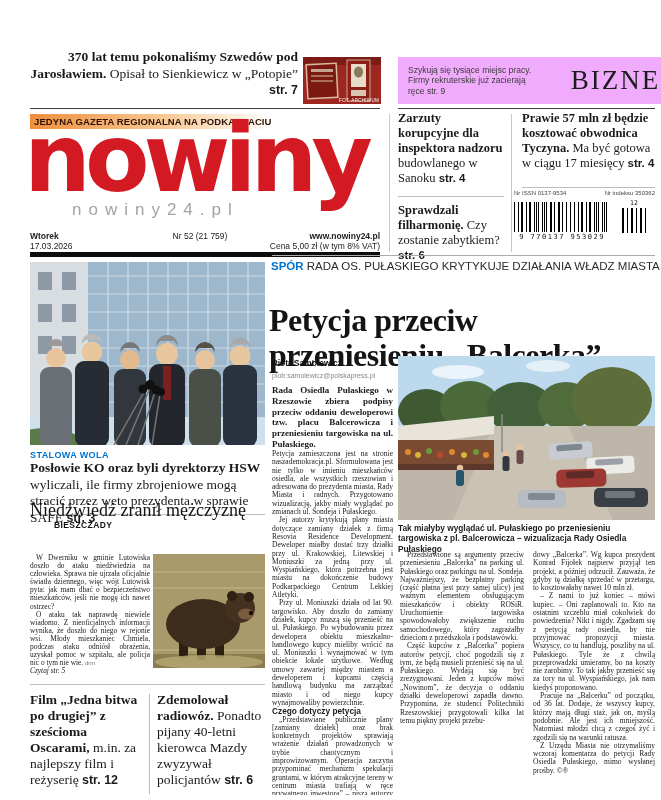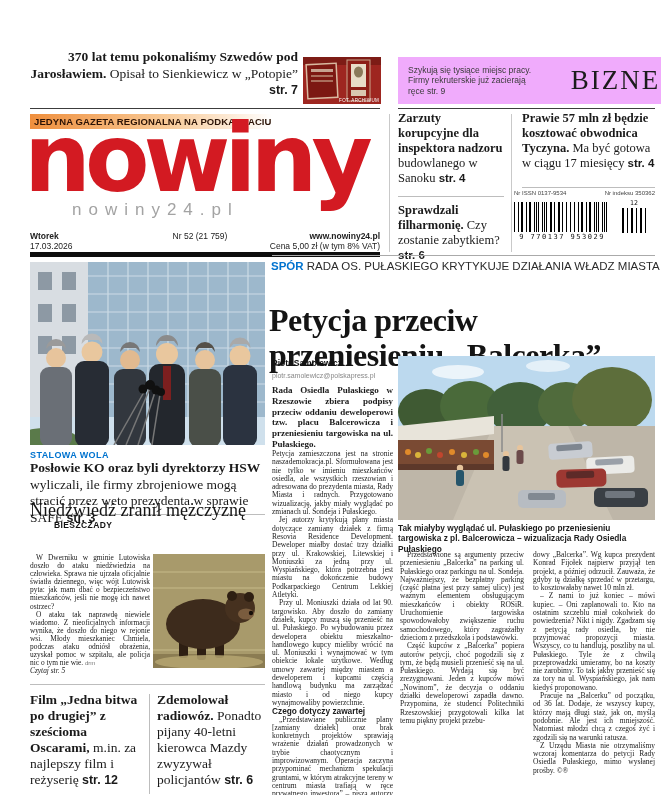--- a/index.html
+++ b/index.html
@@ -361,21 +361,21 @@
     </svg>
   </div>
   <div class="abs caption">Tak miałyby wyglądać ul. Pułaskiego po przeniesieniu targowiska z pl. Balcerowicza – wizualizacja Rady Osiedla Pułaskiego</div>
 
   <div class="abs lead">Rada Osiedla Pułaskiego w Rzeszowie zbiera podpisy przeciw oddaniu deweloperowi tzw. placu Balcerowicza i przeniesieniu targowiska na ul. Pułaskiego.</div>
 
   <div class="abs colbody col1">
     <p class="noind">Petycja zamieszczona jest na stronie naszademokracja.pl. Sformułowana jest nie tylko w imieniu mieszkańców osiedla, ale wszystkich rzeszowian i adresowana do prezydenta miasta, Rady Miasta i radnych. Przygotowano wizualizację, jakby miały wyglądać po zmianach ul. Sondeja i Pułaskiego.</p>
     <p>Jej autorzy krytykują plany miasta dotyczące zamiany działek z firmą Resovia Residence Development. Deweloper miałby dostać trzy działki przy ul. Krakowskiej, Litewskiej i Moniuszki za jedną przy ul. Wyspiańskiego, która potrzebna jest miastu na dokończenie budowy Podkarpackiego Centrum Lekkiej Atletyki.</p>
     <p>Przy ul. Moniuszki działa od lat 90. targowisko. Aby doszło do zamiany działek, kupcy muszą się przenieść na ul. Pułaskiego. Po wybudowaniu przez dewelopera obiektu mieszkalno-handlowego kupcy mieliby wrócić na ul. Moniuszki i wynajmować w tym obiekcie lokale użytkowe. Według umowy zawartej między miastem a deweloperem i kupcami częścią handlową budynku ma zarządzać miasto i od niego kupcy wynajmowaliby powierzchnie.</p>
-    <p class="subhead noind">Czego dotyczy zawartej</p>
+    <p class="subhead noind">Czego dotyczy petycja</p>
     <p>„Przedstawiane publicznie plany [zamiany działek] oraz brak konkretnych projektów sprawiają wrażenie działań prowadzonych w trybie chaotycznym i improwizowanym. Operacja zaczyna przypominać mechanizm spekulacji gruntami, w którym atrakcyjne tereny w centrum miasta trafiają w ręce prywatnego inwestora” – piszą autorzy petycji.</p>
   </div>
 
   <div class="abs colbody col2">
     <p>Przedstawione są argumenty przeciw przeniesieniu „Balcerka” na parking ul. Pułaskiego oraz parkingu na ul. Sondeja. Najważniejszy, że bezpłatny parking (część płatna jest przy samej ulicy) jest ważnym elementem obsługującym mieszkańców i obiekty ROSiR. Uruchomienie targowiska spowodowałoby zwiększenie ruchu samochodowego, który zagrażałby dzieciom z przedszkola i podstawówki.</p>
     <p>Część kupców z „Balcerka” popiera autorów petycji, choć pogodzili się z tym, że będą musieli przenieść się na ul. Pułaskiego. Wydają się być zrezygnowani. Jeden z kupców mówi „Nowinom”, że decyzja o oddaniu działki deweloperowi zapadła dawno. Przypomina, że studenci Politechniki Rzeszowskiej przygotowali kilka lat temu piękny projekt przebu-</p>
   </div>
 
   <div class="abs colbody col3">
     <p class="noind">dowy „Balcerka”. Wg kupca prezydent Konrad Fijołek najpierw przyjął ten projekt, a później odrzucił. Zauważa, że gdyby tę działkę sprzedać w przetargu, to kosztowałaby nawet 10 mln zł.</p>

